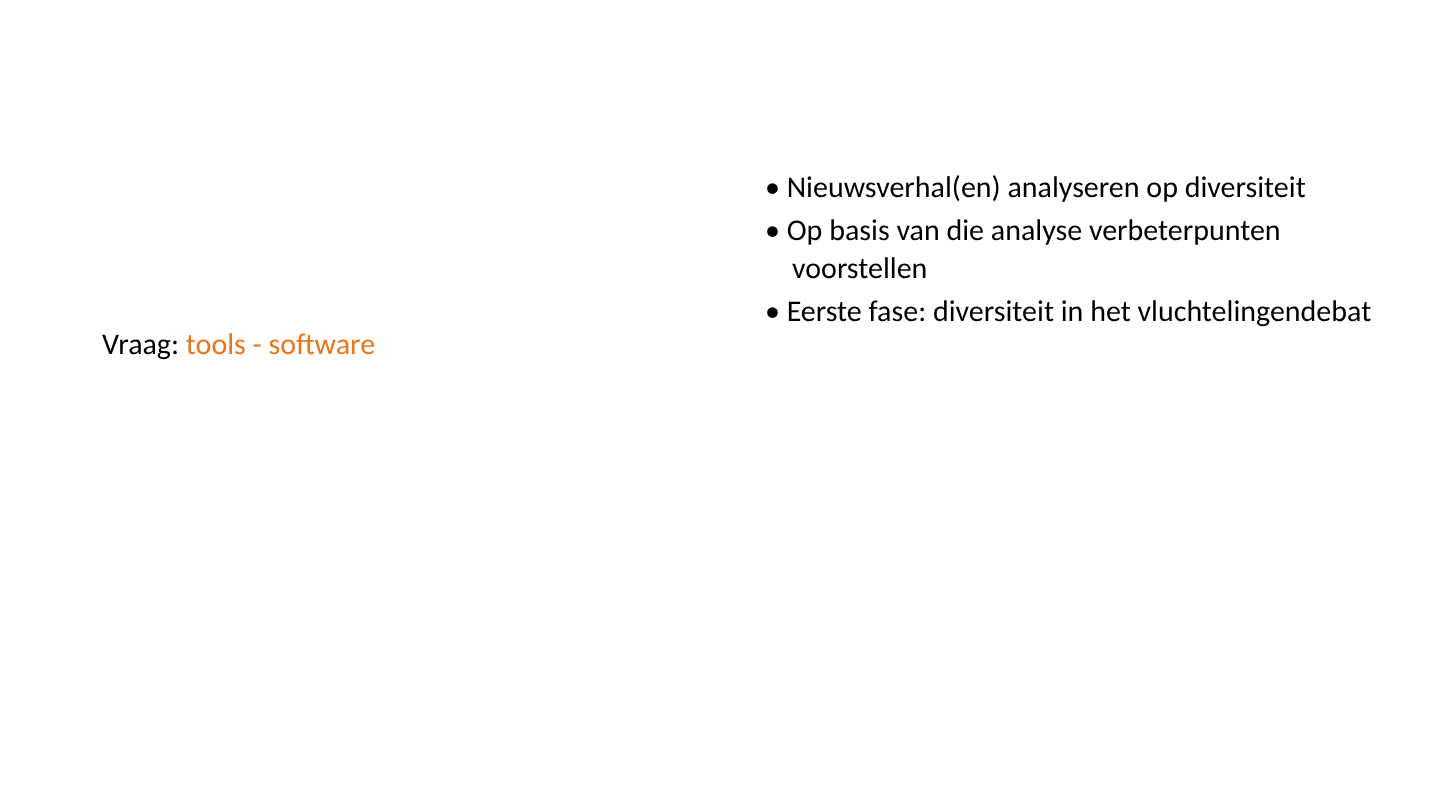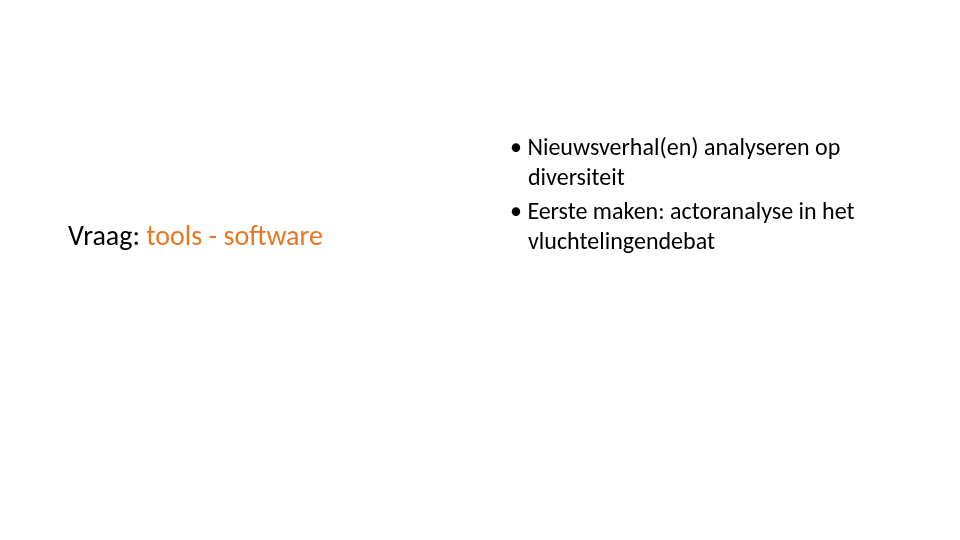--- a/index.html
+++ b/index.html
@@ -15,39 +15,38 @@
       position: relative;
       overflow: hidden;
     }
     .left-section {
       position: absolute;
       left: 68px;
       top: 218px;
       width: 380px;
     }
     .left-title {
-      font-size: 28px;
+      font-size: 20px;
       color: #000000;
       font-weight: 400;
     }
     .left-title .highlight {
       color: #e87722;
     }
     .right-section {
       position: absolute;
       left: 510px;
       top: 113px;
       width: 408px;
     }
     .bullets {
       list-style: none;
-      font-size: 24px;
+      font-size: 20px;
       color: #000000;
       line-height: 1.25;
-      margin-top: 19px;
     }
     .bullets li {
       padding-left: 18px;
       text-indent: -18px;
       margin-bottom: 4px;
     }
     .bullets li::before {
       content: "• ";
     }
   </style>
@@ -56,15 +55,16 @@
 
 <div class="left-section">
   <div class="left-title">
     <span>Vraag: </span><span class="highlight">tools - software</span>
   </div>
 </div>
 
 <div class="right-section">
   <ul class="bullets">
     <li>Nieuwsverhal(en) analyseren op diversiteit</li>
-    <li>Eerste maken: actoranalyse in het vluchtelingendebat</li>
+    <li>Op basis van die analyse verbeterpunten voorstellen</li>
+    <li>Eerste fase: diversiteit in het vluchtelingendebat</li>
   </ul>
 </div>
 
 </body></html>

